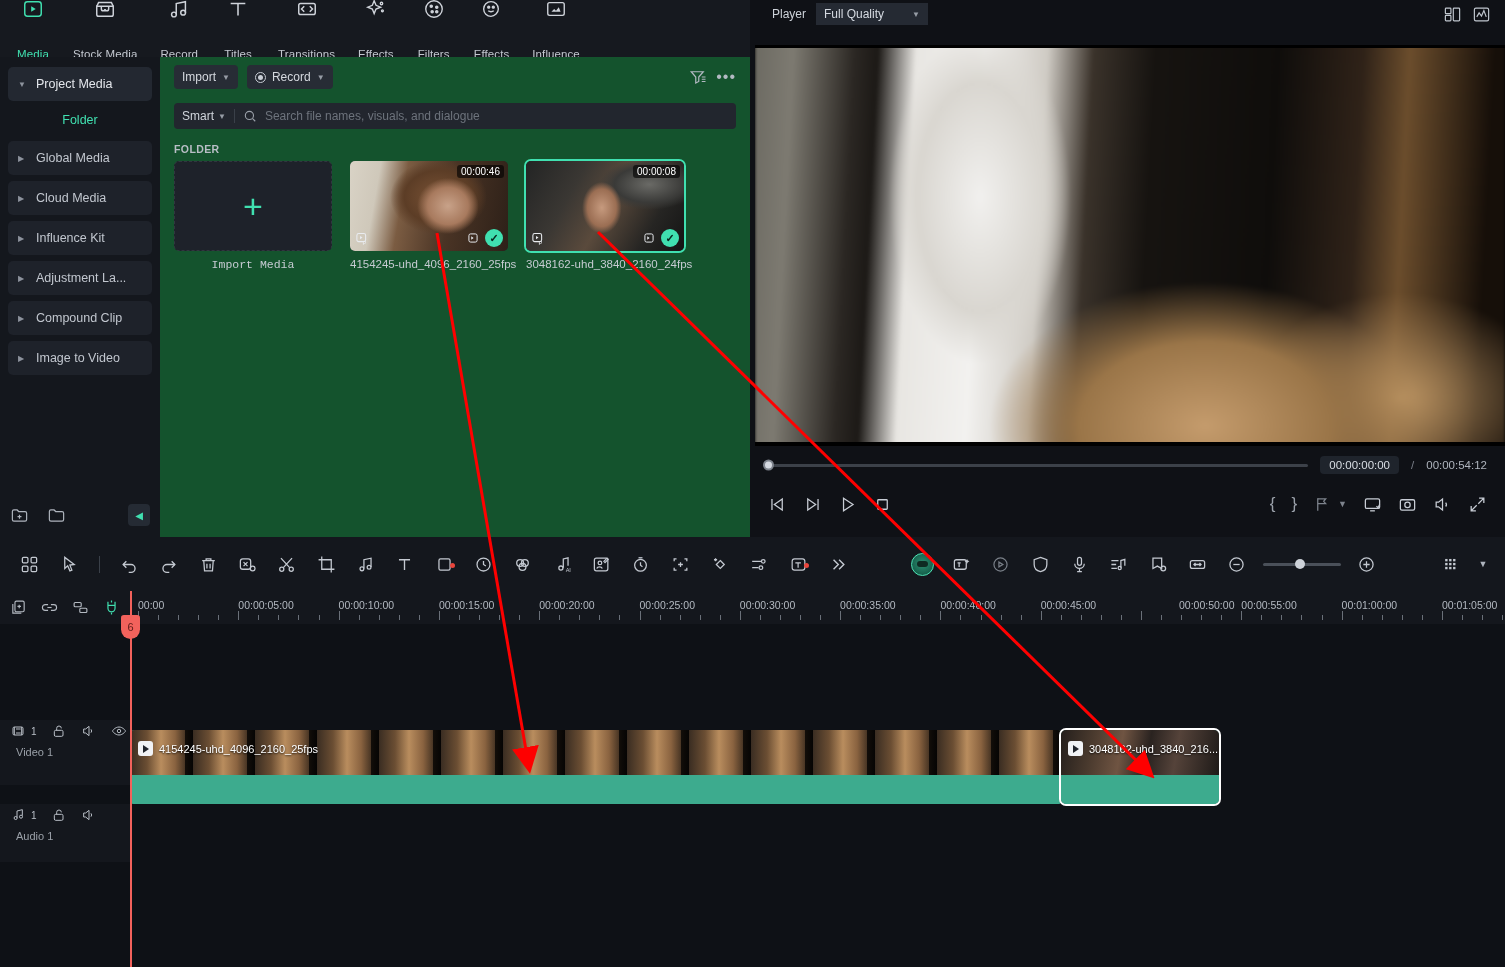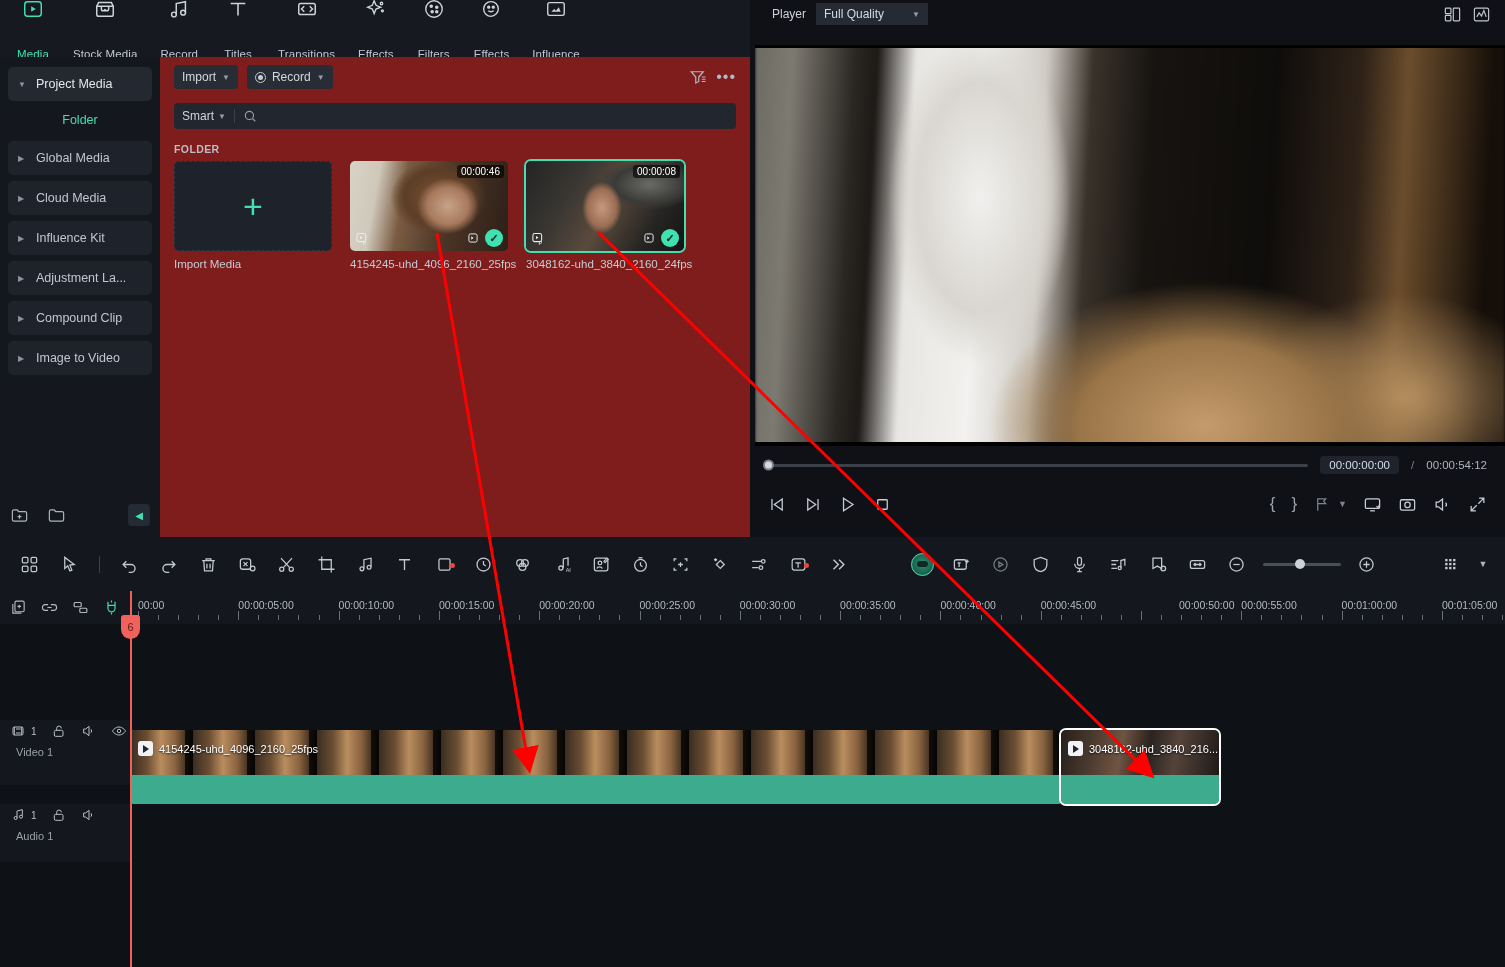--- a/index.html
+++ b/index.html
@@ -52,21 +52,21 @@
   .collapse-btn {
     position: absolute; right: 10px; top: 50%; transform: translateY(-50%);
     width: 22px; height: 22px; border-radius: 4px; background: #252b34;
     display: flex; align-items: center; justify-content: center; cursor: pointer;
     color: #40e0b0; font-size: 10px;
   }
 
   
   .media-panel {
     position: absolute; left: 160px; top: 57px; width: 590px; height: 480px;
-    background: #7f1d1d;
+    background: #14532d;
   }
   .media-toolbar {
     height: 40px; display: flex; align-items: center; padding: 0 14px; gap: 9px;
   }
   .btn-pill {
     height: 24px; border-radius: 4px; background: #272c35; display: flex;
     align-items: center; gap: 6px; padding: 0 8px; font-size: 12px;
     color: #d4d8de; cursor: pointer;
   }
   .btn-pill .caret { font-size: 8px; color: #969ca5; }
@@ -113,21 +113,21 @@
     color: #fff; font-size: 10px; padding: 1px 4px; border-radius: 3px;
   }
   .badge-l { position: absolute; left: 5px; bottom: 5px; width: 15px; height: 15px; color:#e9ecf0; }
   .badge-m { position: absolute; right: 28px; bottom: 6px; width: 14px; height: 14px; color:#e9ecf0; }
   .badge-check {
     position: absolute; right: 5px; bottom: 4px; width: 18px; height: 18px;
     border-radius: 50%; background: #40e0b0; display: flex; align-items: center;
     justify-content: center; color: #08281f; font-size: 11px; font-weight: bold;
   }
   .cap { margin-top: 7px; font-size: 11.5px; color: #c6cbd2; text-align: center; white-space: nowrap; }
-  .cap.import-cap { text-align: left; }
+  .cap.import-cap { text-align: center; font-family: Liberation Mono, monospace; }
 
   
   .art1 { position:absolute; inset:0; background:
       radial-gradient(ellipse 44px 40px at 62% 50%, #c8a289 0%, #a87a5e 46%, rgba(168,122,94,0) 70%),
       radial-gradient(ellipse 62px 48px at 56% 40%, #7a5336 0%, #5c3d26 55%, rgba(92,61,38,0) 78%),
       linear-gradient(100deg,#d9d3c6 0%,#cfc8ba 18%,#7b5c42 34%,#4a3425 62%,#2d2018 100%);
   }
   .art2 { position:absolute; inset:0; background:
       radial-gradient(ellipse 26px 34px at 48% 52%, #c69a7e 0%, #9b6e53 55%, rgba(155,110,83,0) 76%),
       radial-gradient(ellipse 58px 30px at 78% 26%, #6a6a66 0%, #3a3a38 60%, rgba(58,58,56,0) 85%),
@@ -434,20 +434,21 @@
     <div class="search-row">
       <div class="smart">
         <span>Smart</span>
         <span class="caret" style="font-size:8px;color:#969ca5">▼</span>
       </div>
       <div class="vdiv"></div>
       <svg style="width:14px;height:14px;color:#9ba1aa" viewBox="0 0 24 24" fill="none" stroke="currentColor" stroke-width="1.9">
         <circle cx="11" cy="11" r="7"></circle>
           <path d="M16.5 16.5L21 21"></path>
       </svg>
+      <input class="search-input" type="text" placeholder="Search file names, visuals, and dialogue" style="">
     </div>
 
     <div class="folder-label">FOLDER</div>
 
     <div class="grid">
 
       <div class="cell">
         <div class="thumb import">
           <div class="plus">+</div>
         </div>

